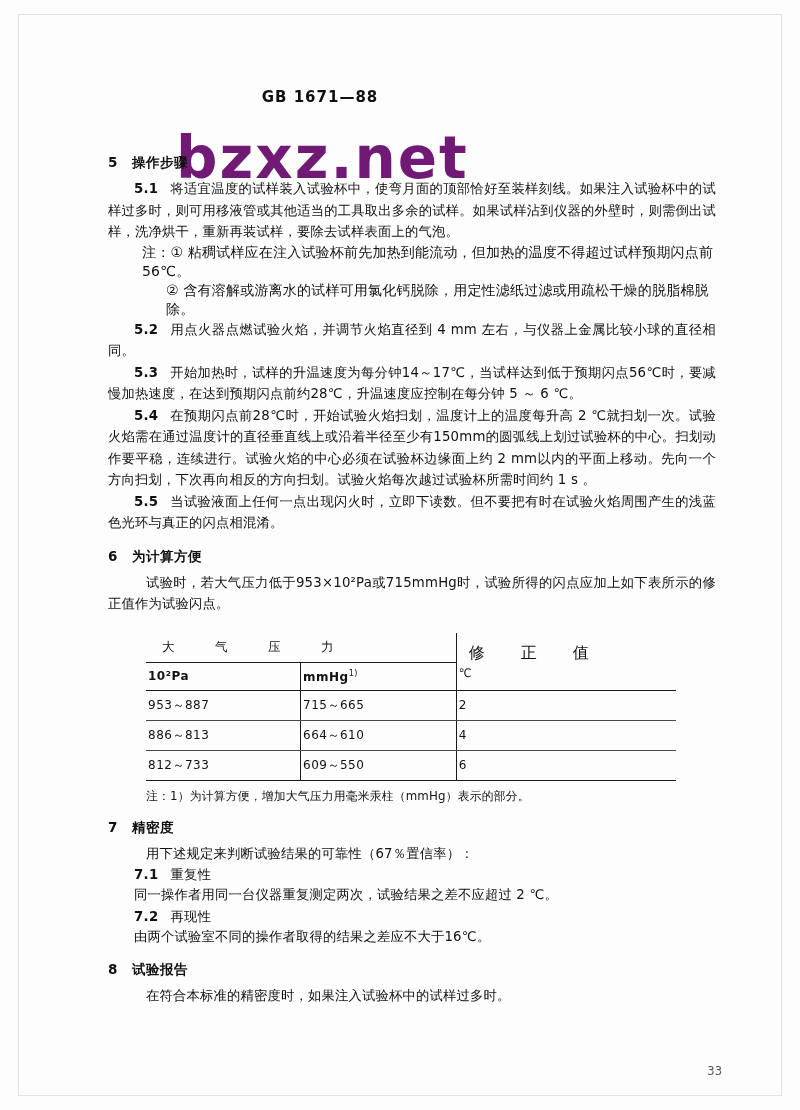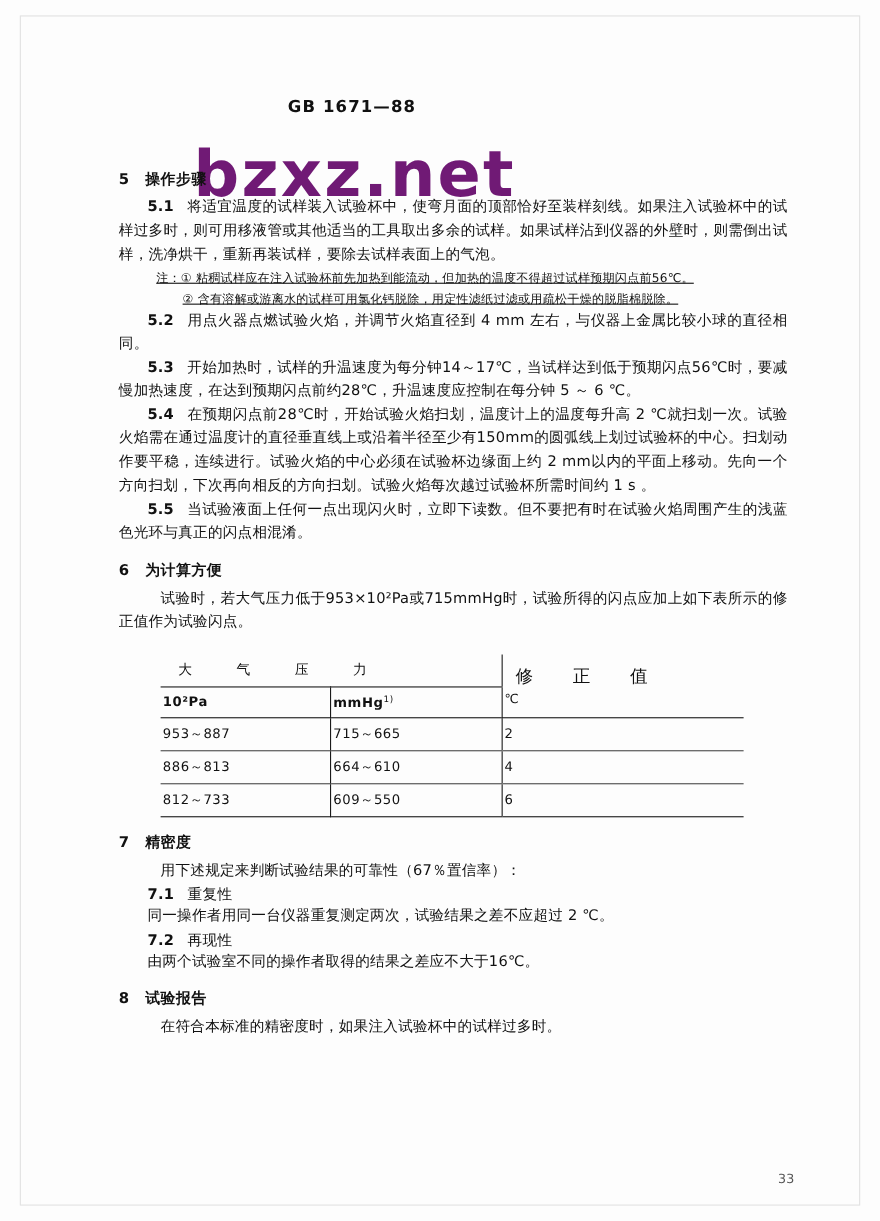--- a/index.html
+++ b/index.html
@@ -75,25 +75,24 @@
   }
   .clause-num {
     font-weight: bold;
     margin-left: 26px;
     margin-right: 12px;
   }
   .body-indent {
     margin-left: 26px;
   }
   .note {
-    font-size: 11px;
+    font-size: 14px;
     line-height: 19px;
     margin-left: 34px;
     letter-spacing: 0.2px;
-    text-decoration: underline;
   }
   .note-2 {
     margin-left: 58px;
   }
   .subhead {
     font-size: 13.3px;
     margin: 2px 0 0 26px;
     letter-spacing: 0.3px;
   }
   .subhead .n { font-weight: bold; margin-right: 12px; }
@@ -203,20 +202,21 @@
           </tr>
           <tr>
             <td class="t-bot t-right">812～733</td>
             <td class="t-bot">609～550</td>
             <td class="t-bot" style="border-left:1.4px solid #1a1a1a;">6</td>
           </tr>
         </tbody>
       </table>
     </div>
 
+    <div class="tbl-note">注：1）为计算方便，增加大气压力用毫米汞柱（mmHg）表示的部分。</div>
 
     <div class="sec-head">
       <span class="num">7</span><span>精密度</span>
     </div>
 
     <p class="para"><span style="margin-left:38px">用下述规定来判断试验结果的可靠性（67％置信率）：</span></p>
 
     <div class="subhead">
       <span class="n">7.1</span><span>重复性</span>
     </div>

